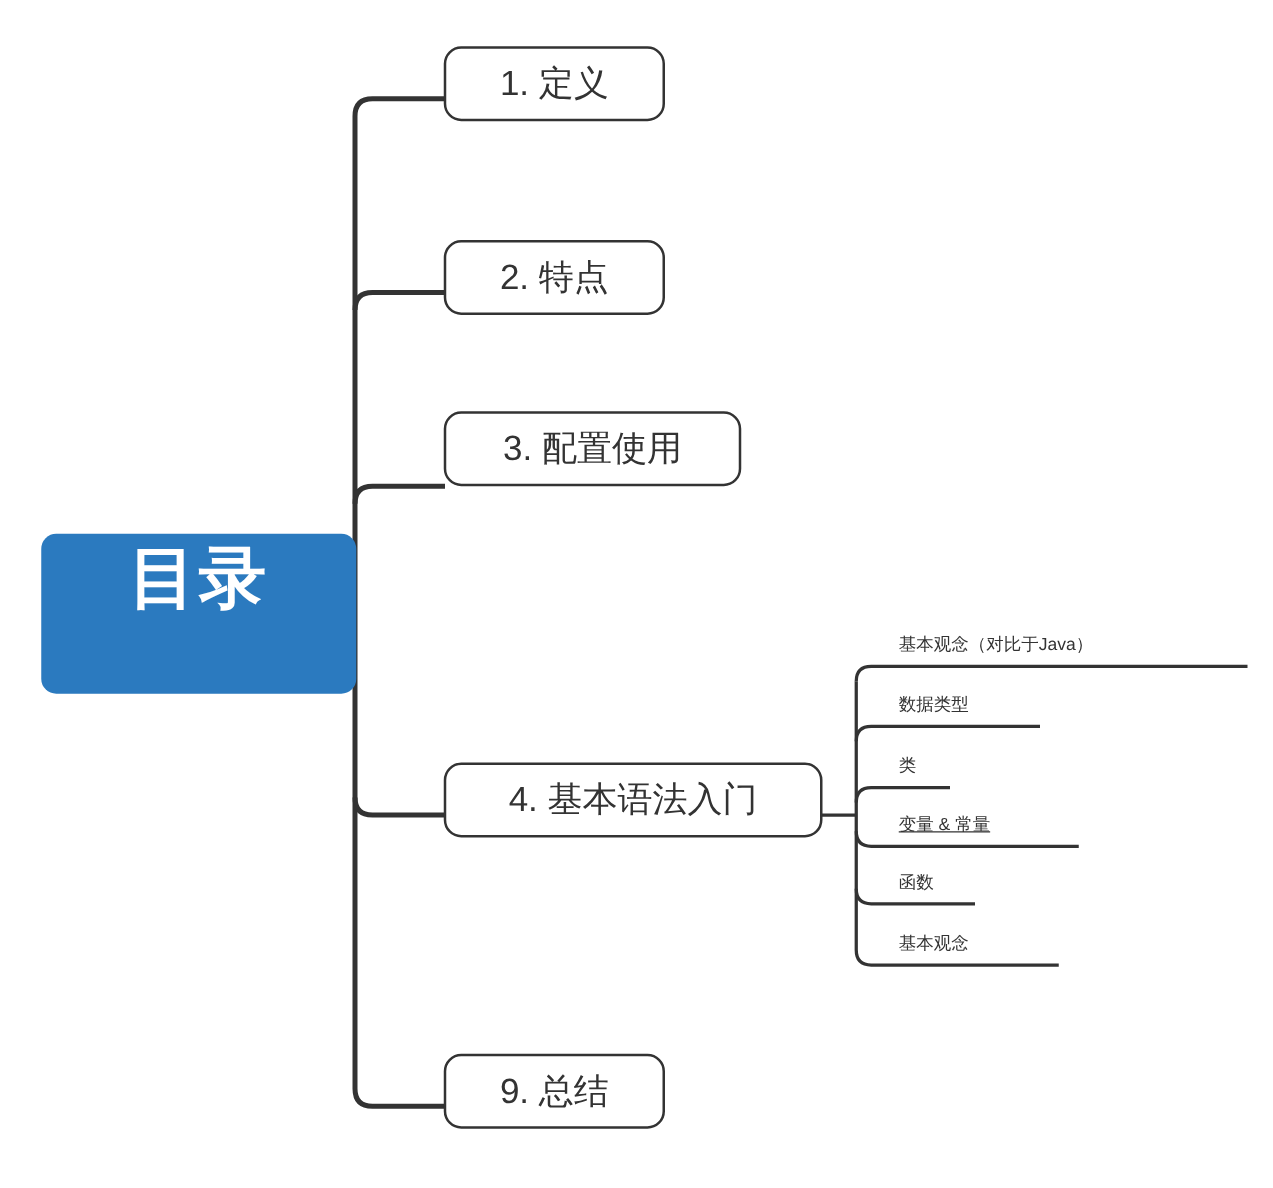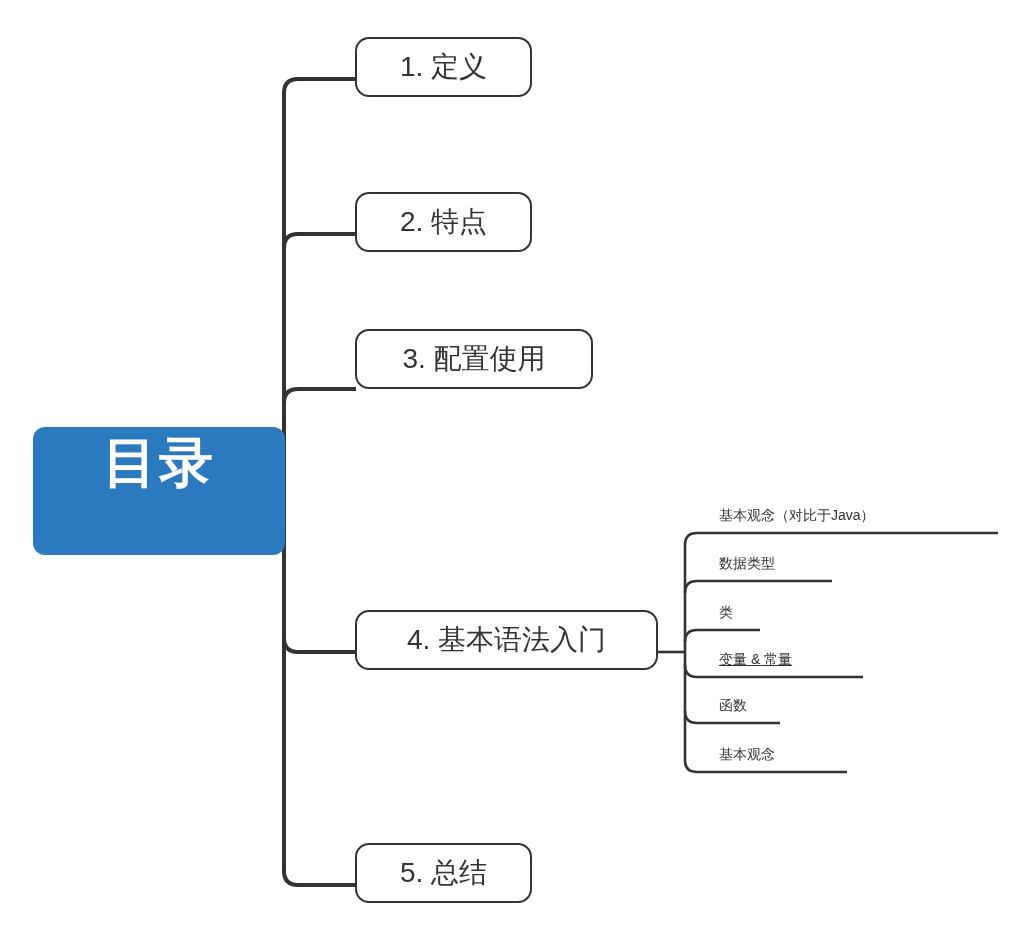--- a/index.html
+++ b/index.html
@@ -89,21 +89,21 @@
   <div class="branch-node bn-2">
     <span>2. 特点</span>
   </div>
   <div class="branch-node bn-3">
     <span>3. 配置使用</span>
   </div>
   <div class="branch-node bn-4">
     <span>4. 基本语法入门</span>
   </div>
   <div class="branch-node bn-5">
-    <span>5. 总结</span>
+    <span>9. 总结</span>
   </div>
 
   <div class="child-topic ct-1">基本观念（对比于Java）</div>
   <div class="child-topic ct-2">数据类型</div>
   <div class="child-topic ct-3">类</div>
   <div class="child-topic ct-4">变量 &amp; 常量</div>
   <div class="child-topic ct-5">函数</div>
   <div class="child-topic ct-6">基本观念</div>
 
 </div>

